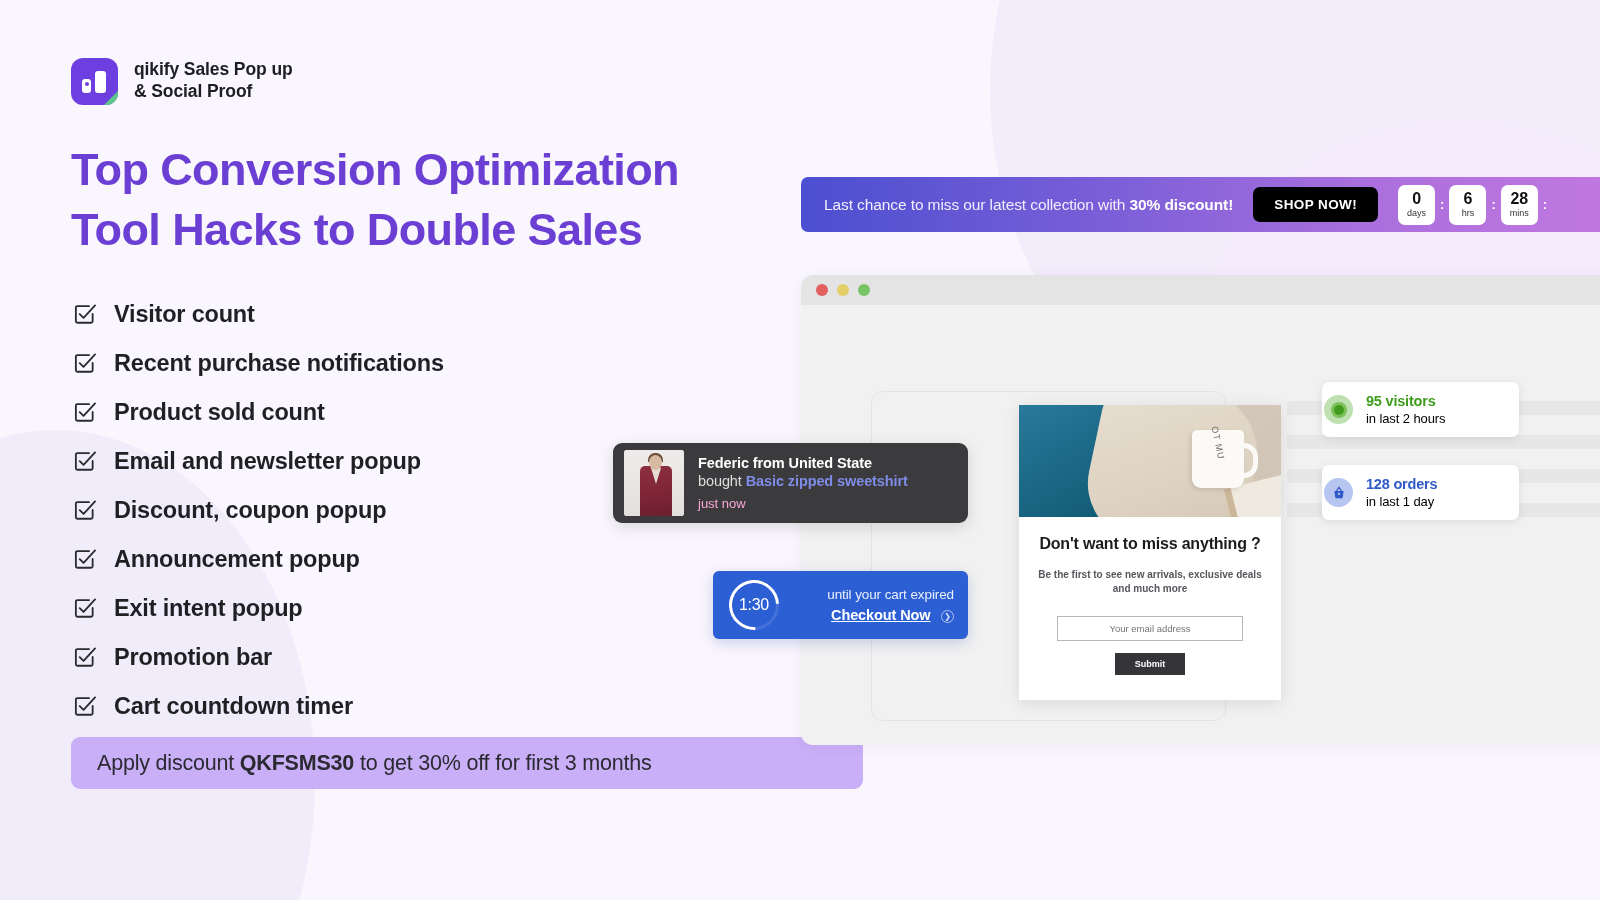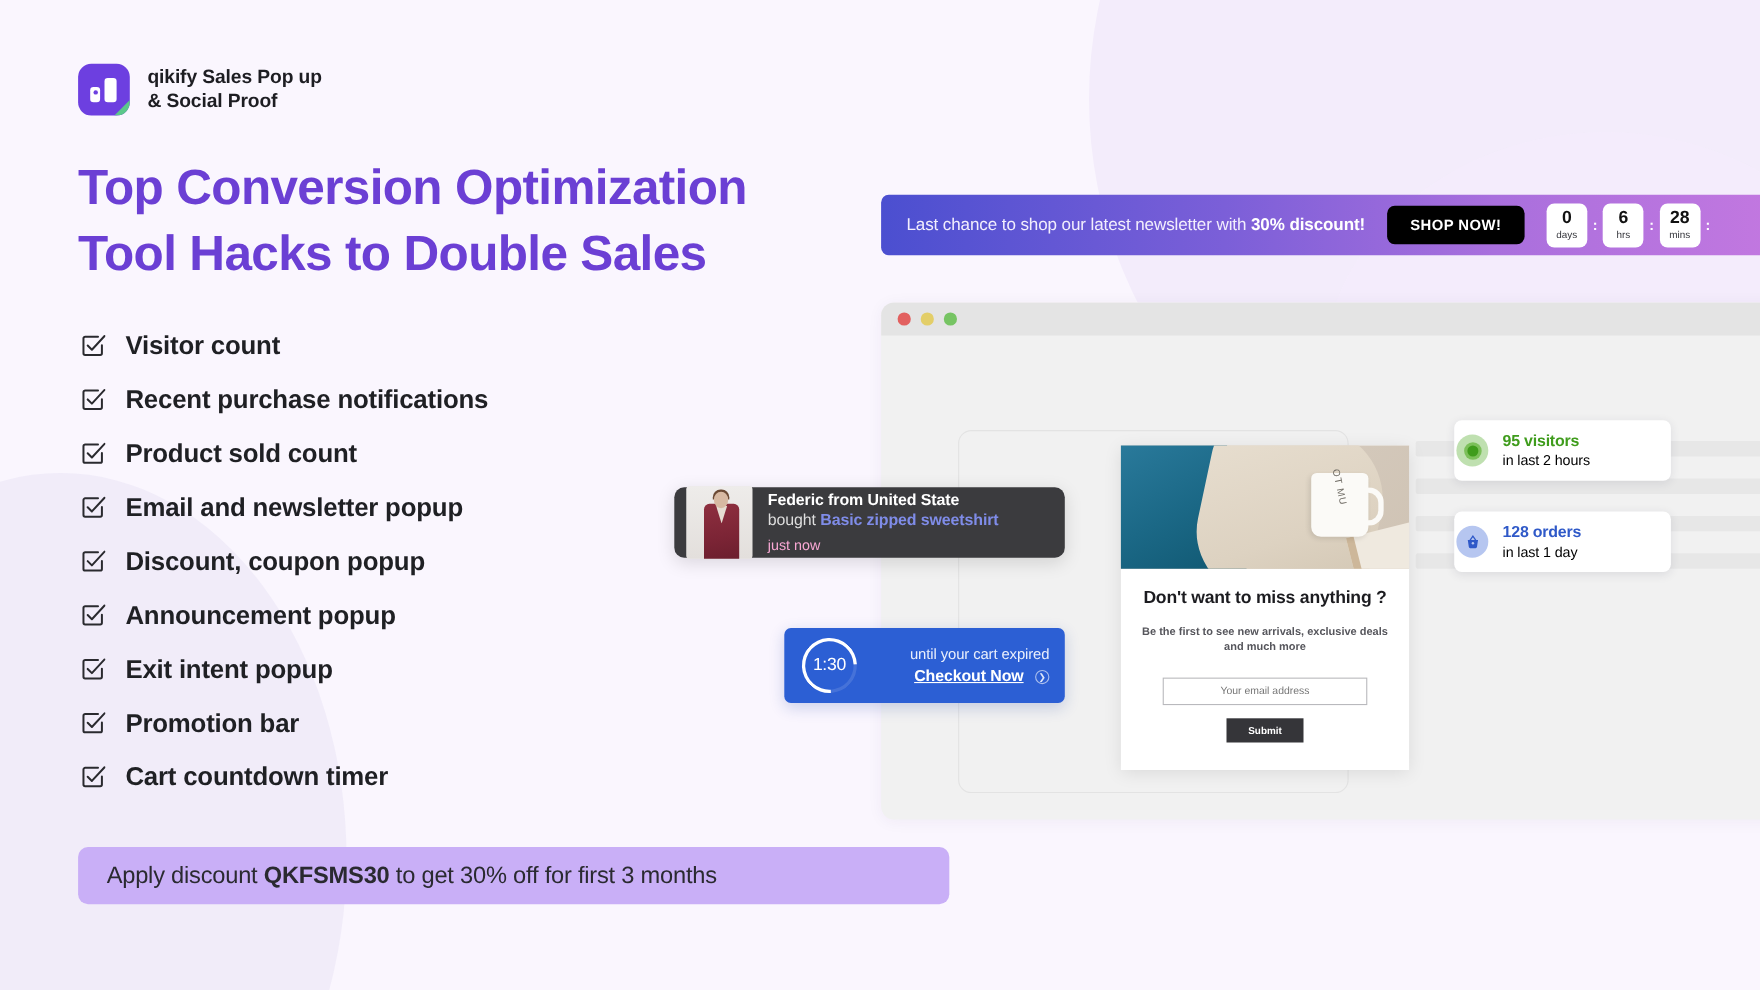--- a/index.html
+++ b/index.html
@@ -111,21 +111,21 @@
   }
   .feature-label {
     font-size: 23.5px; font-weight: 600;
     color: #1f2024;
     letter-spacing: -.2px;
     white-space: nowrap;
   }
 
   
   .discount-strip {
-    position: absolute; left: 71px; top: 770px;
+    position: absolute; left: 71px; top: 737px;
     width: 792px; height: 52px;
     background: #c9aff7;
     border-radius: 9px;
     display: flex; align-items: center;
     padding-left: 26px;
   }
   .discount-text {
     font-size: 21.5px; font-weight: 400;
     color: #2a2a30; letter-spacing: -.2px;
     white-space: nowrap;
@@ -283,21 +283,21 @@
     font-size: 9px; font-weight: 700;
     display: flex; align-items: center; justify-content: center;
     border: none; cursor: pointer;
     font-family: "Liberation Sans", sans-serif;
     text-align: right;
   }
 
   
   .purchase-pop {
     position: absolute; left: 613px; top: 443px;
-    width: 355px; height: 64px;
+    width: 355px; height: 80px;
     background: #3b3b3e;
     border-radius: 9px;
     display: flex; align-items: center;
     padding: 0 11px;
     gap: 14px;
     box-shadow: 0 4px 16px rgba(0,0,0,.13);
   }
   .pp-thumb {
     width: 60px; height: 66px;
     border-radius: 3px;
@@ -501,21 +501,21 @@
           </svg></span>
         <span class="feature-label">Cart countdown timer</span>
       </div>
     </div>
 
   <div class="discount-strip">
     <div class="discount-text"><span>Apply discount </span><b>QKFSMS30</b><span> to get 30% off for first 3 months</span></div>
   </div>
 
   <div class="promo-bar">
-    <div class="promo-text"><span>Last chance to shop our latest newsletter with </span><b>30% discount!</b></div>
+    <div class="promo-text"><span>Last chance to miss our latest collection with </span><b>30% discount!</b></div>
     <button class="promo-cta">SHOP NOW!</button>
     <div class="promo-timer" id="promo-timer">
         <div class="timer-cell">
           <div class="timer-val">0</div>
           <div class="timer-unit">days</div>
         </div>
         <span class="timer-sep">:</span>
         <div class="timer-cell">
           <div class="timer-val">6</div>
           <div class="timer-unit">hrs</div>

